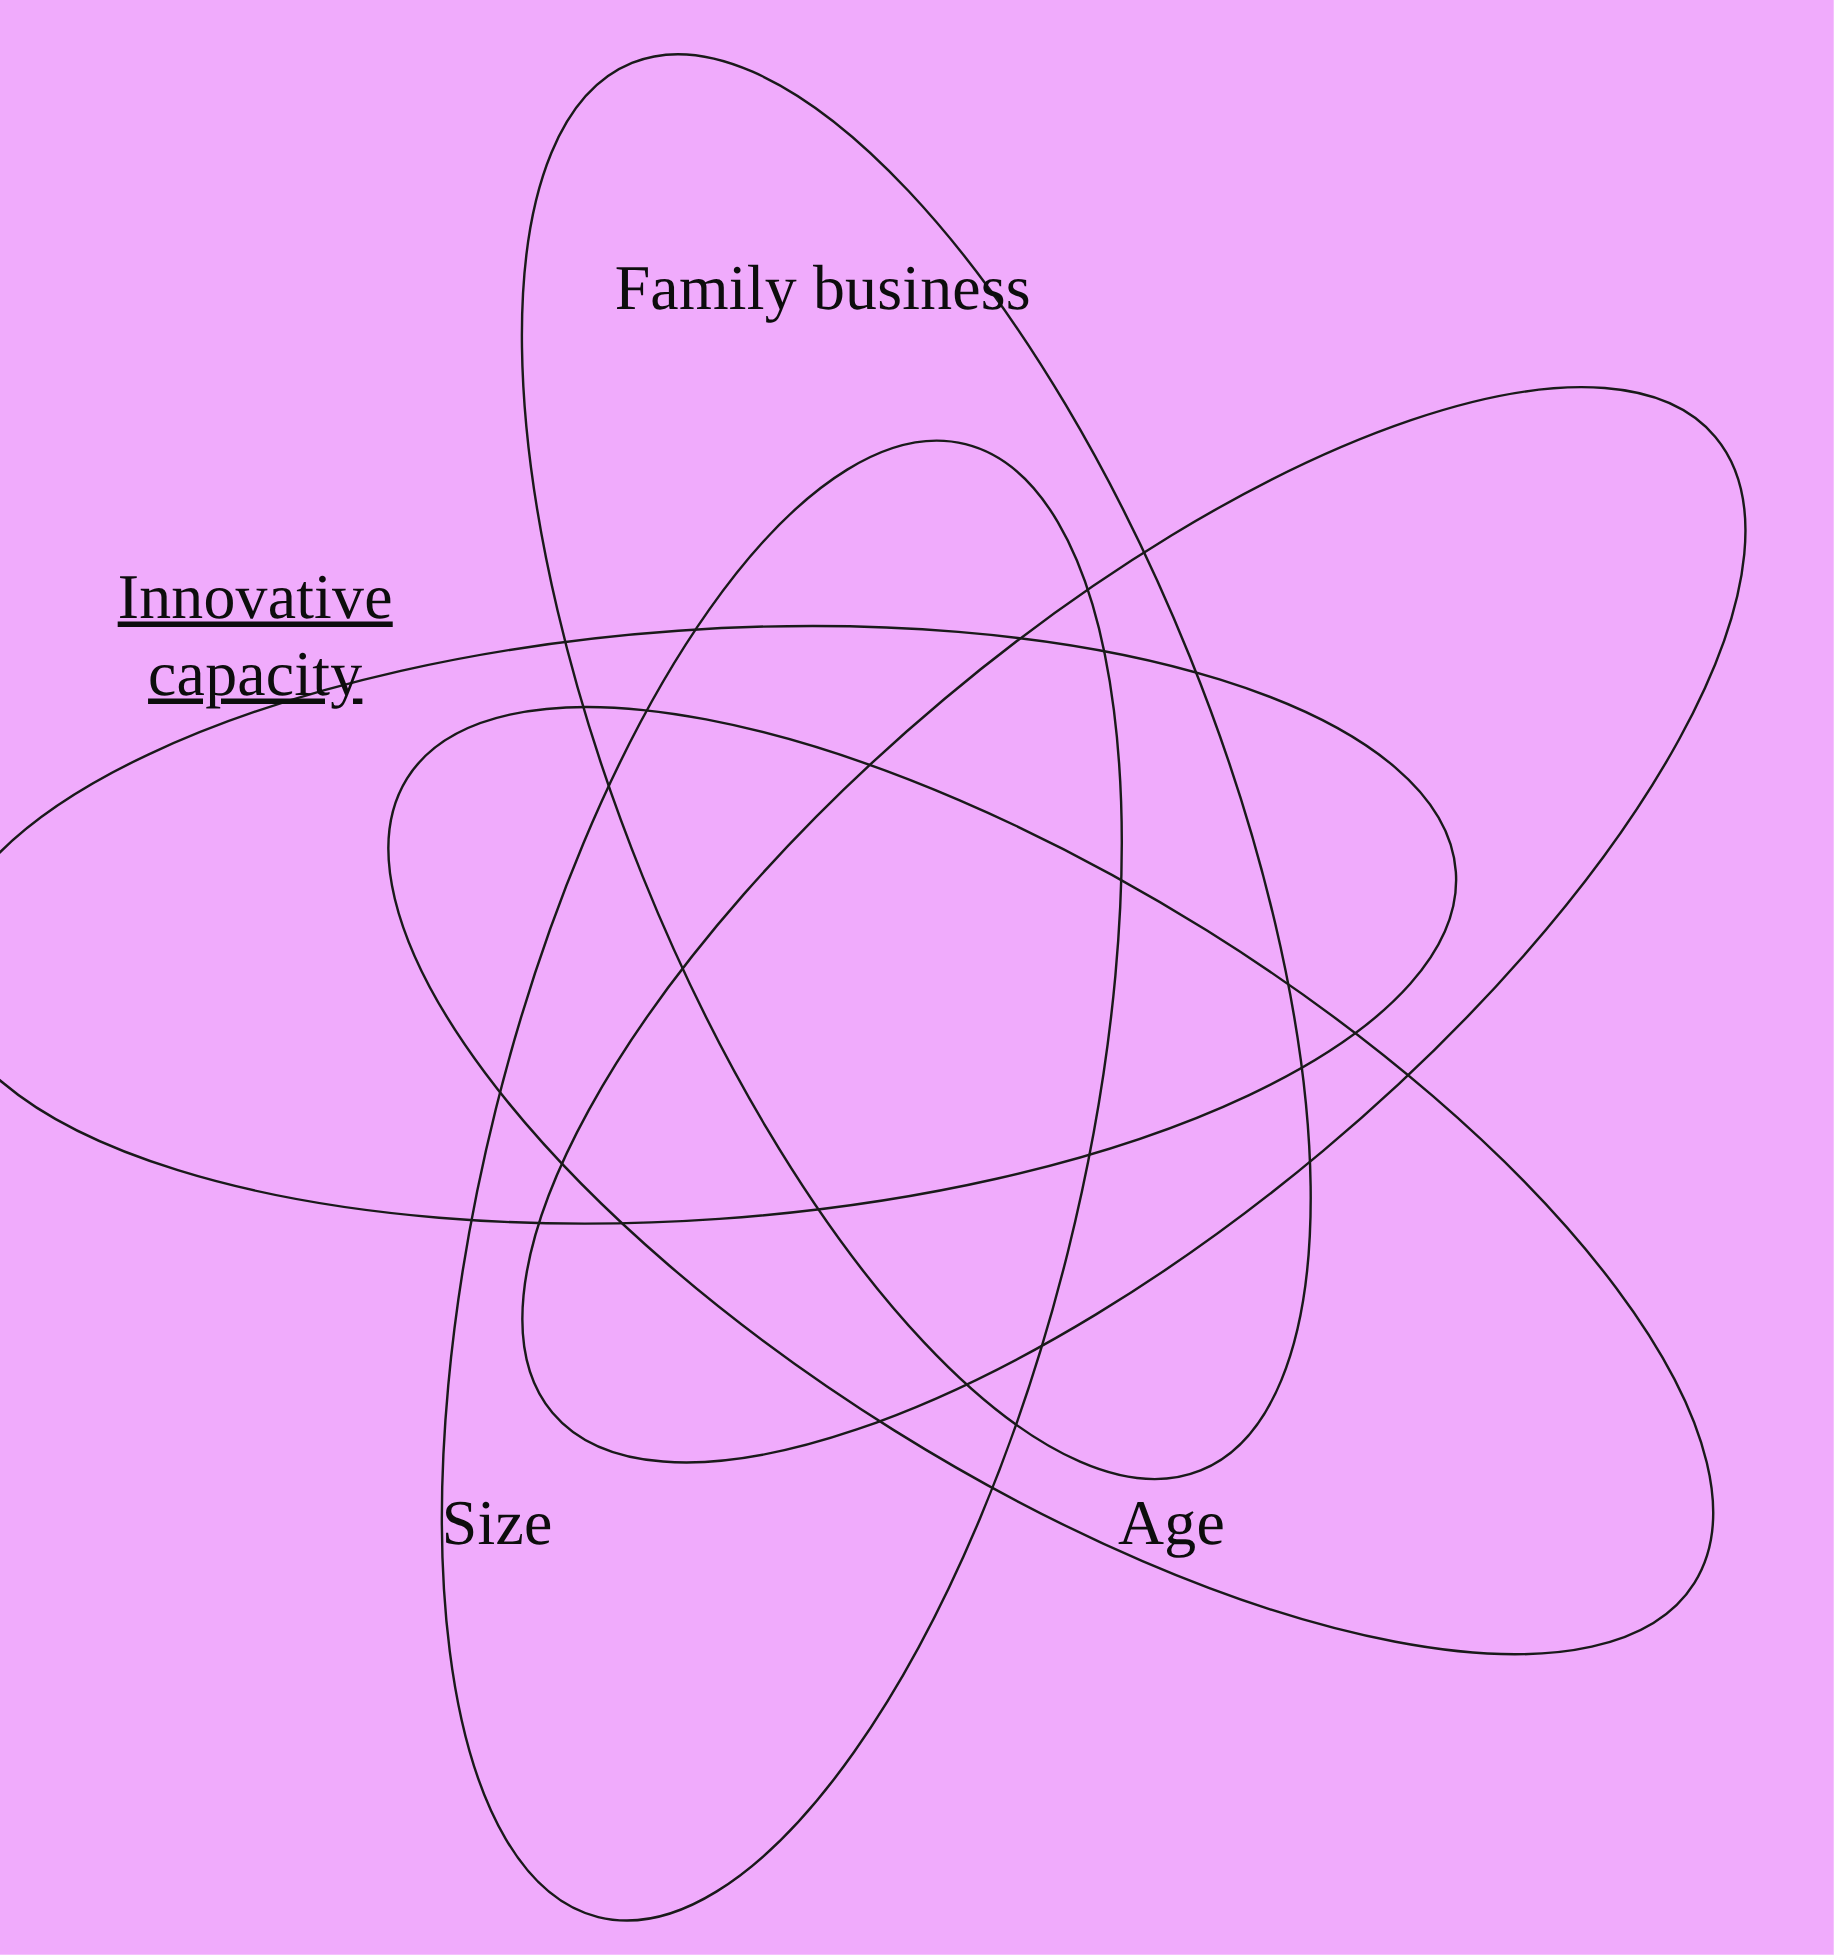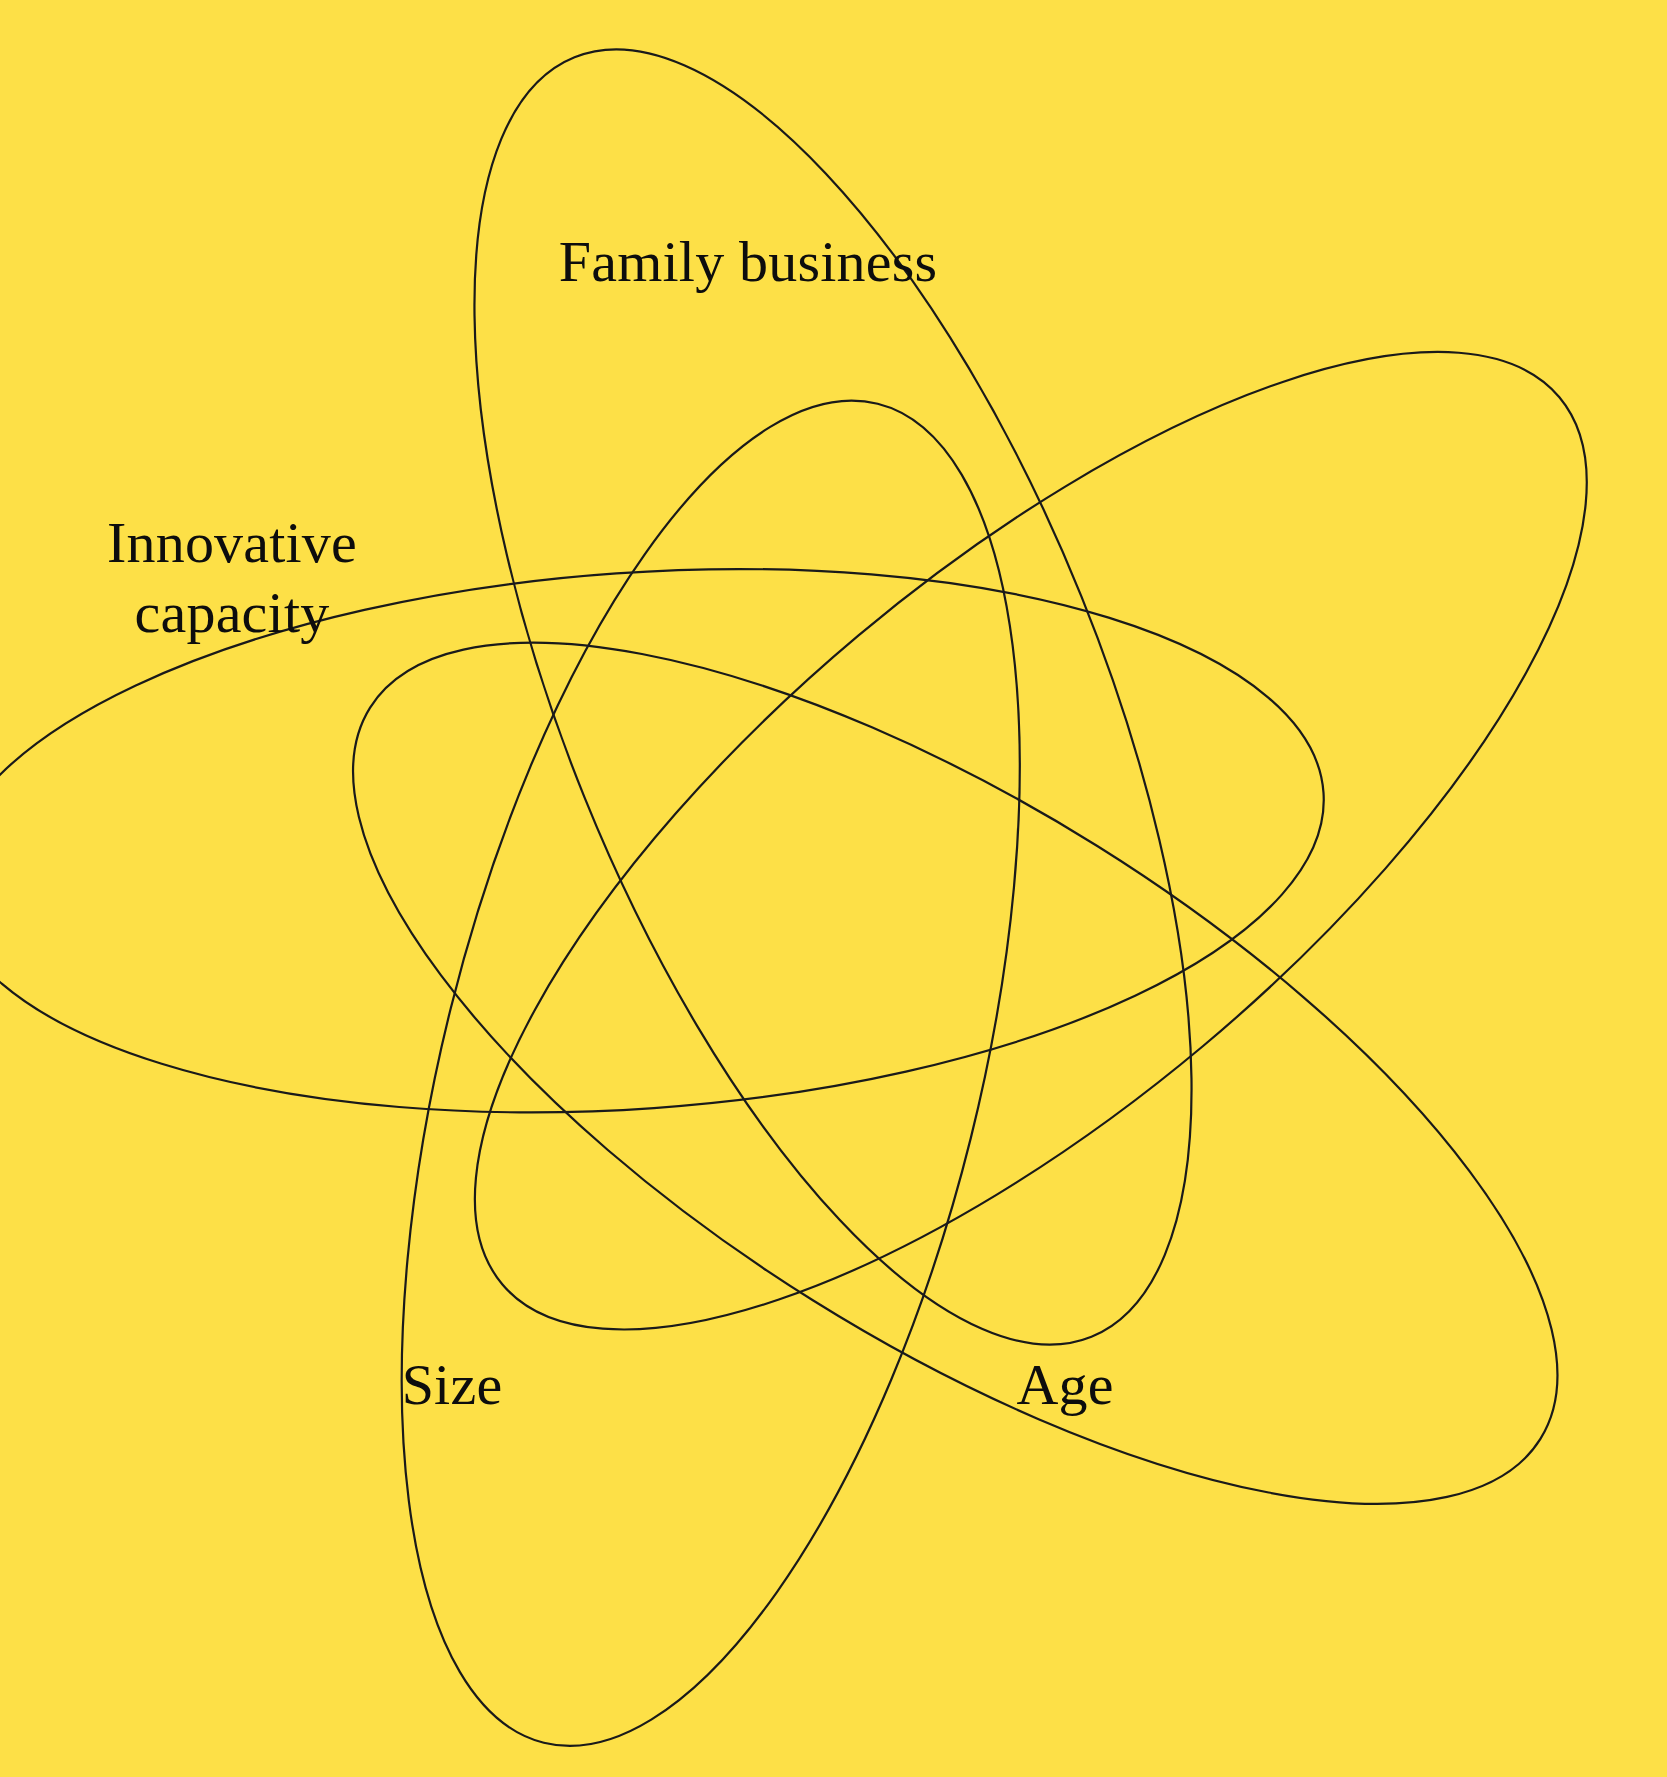--- a/index.html
+++ b/index.html
@@ -33,26 +33,26 @@
     font-family: "Liberation Serif", "DejaVu Serif", serif;
     font-weight: 400;
     font-size: 58px;
     line-height: 70px;
     text-align: center;
     white-space: pre-line;
     letter-spacing: 0.2px;
     transform: translate(-50%, -50%);
     pointer-events: none;
   }
-  .venn-label.two-line { line-height: 70px; }
+  .venn-label.two-line { line-height: 70px; text-decoration: underline; }
 </style>
 </head>
 <body>
 
-<div id="venn-figure" style="background: #fde047;">
+<div id="venn-figure" style="background: #f0abfc;">
 
   <svg id="venn-svg" viewBox="0 0 1667 1777" xmlns="http://www.w3.org/2000/svg">
     <g fill="none" stroke="#1a1a1a" stroke-width="2.2" vector-effect="non-scaling-stroke">
 
       <ellipse cx="833" cy="697" rx="268" ry="690" transform="rotate(0 833 905) rotate(-22 833 697)"></ellipse>
       <ellipse cx="833" cy="697" rx="268" ry="690" transform="rotate(72 833 905) rotate(-22 833 697)"></ellipse>
       <ellipse cx="833" cy="697" rx="268" ry="690" transform="rotate(144 833 905) rotate(-22 833 697)"></ellipse>
       <ellipse cx="833" cy="697" rx="268" ry="690" transform="rotate(216 833 905) rotate(-22 833 697)"></ellipse>
       <ellipse cx="833" cy="697" rx="268" ry="690" transform="rotate(288 833 905) rotate(-22 833 697)"></ellipse>
     </g>

